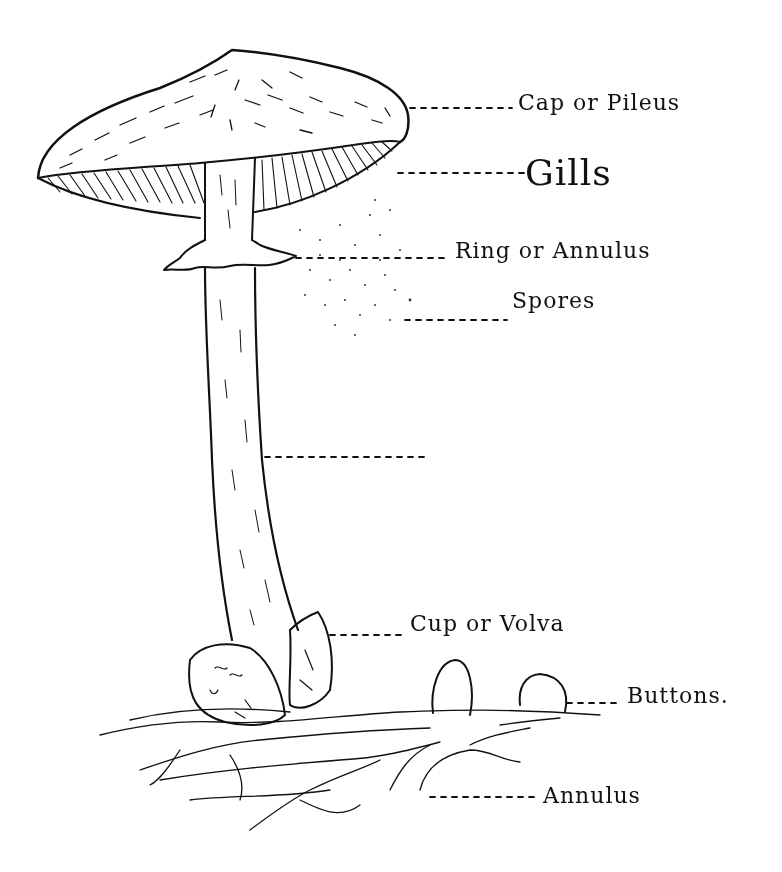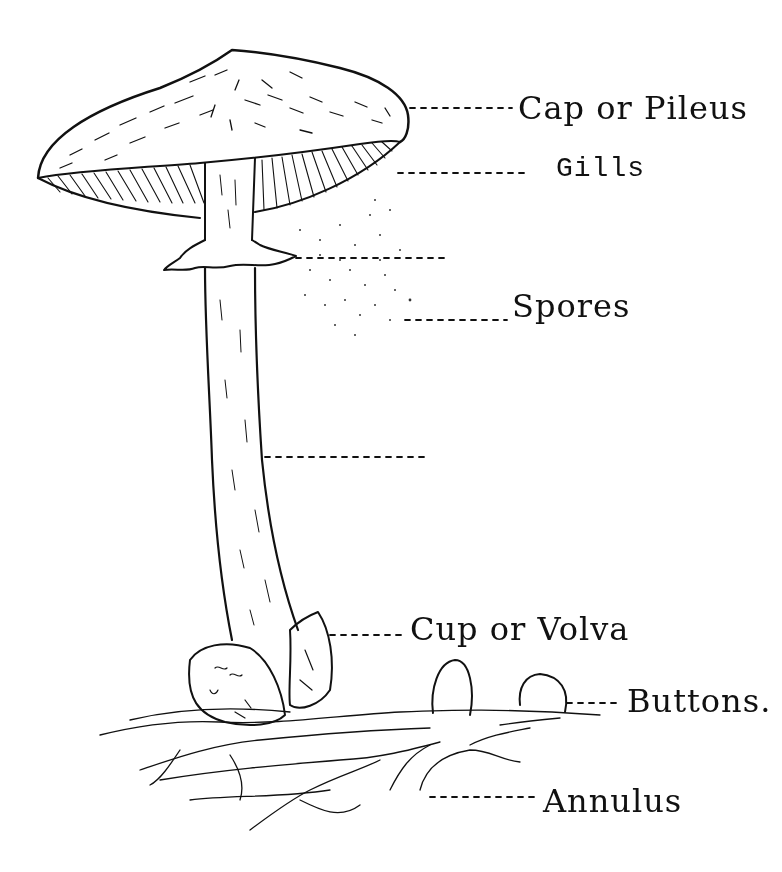--- a/index.html
+++ b/index.html
@@ -2,21 +2,21 @@
 <html><head>
   <meta charset="utf-8">
   <style>
     html, body { margin: 0; padding: 0; background: #ffffff; }
     .canvas { position: relative; width: 782px; height: 872px; background: #fff; overflow: hidden; }
     svg.drawing { position: absolute; left: 0; top: 0; }
     .label {
       position: absolute;
       font-family: "DejaVu Serif", "Liberation Serif", serif;
       color: #111;
-      font-size: 32px;
+      font-size: 22px;
       letter-spacing: 1px;
       white-space: nowrap;
       line-height: 1;
     }
   </style>
 </head>
 <body>
 
 <div class="canvas">
 
@@ -189,19 +189,20 @@
       <line x1="296" y1="258" x2="450" y2="258"></line>
       <line x1="405" y1="320" x2="507" y2="320"></line>
       <line x1="265" y1="457" x2="430" y2="457"></line>
       <line x1="330" y1="635" x2="405" y2="635"></line>
       <line x1="567" y1="703" x2="622" y2="703"></line>
       <line x1="430" y1="797" x2="538" y2="797"></line>
     </g>
   </svg>
 
   <div class="label" style="left:518px;top:92px;">Cap or Pileus</div>
-  <div class="label strong" style="left:556px;top:155px;font-size:28px;font-family:Liberation Mono, monospace;">Gills</div>
+  <div class="label strong" style="left:525px;top:155px;font-size:36px;">Gills</div>
+  <div class="label" style="left:455px;top:240px;">Ring or Annulus</div>
   <div class="label" style="left:512px;top:290px;">Spores</div>
   <div class="label strong" style="left:410px;top:613px;">Cup or Volva</div>
   <div class="label strong" style="left:627px;top:685px;">Buttons.</div>
   <div class="label strong" style="left:543px;top:785px;">Annulus</div>
 
 </div>
 
 </body></html>

